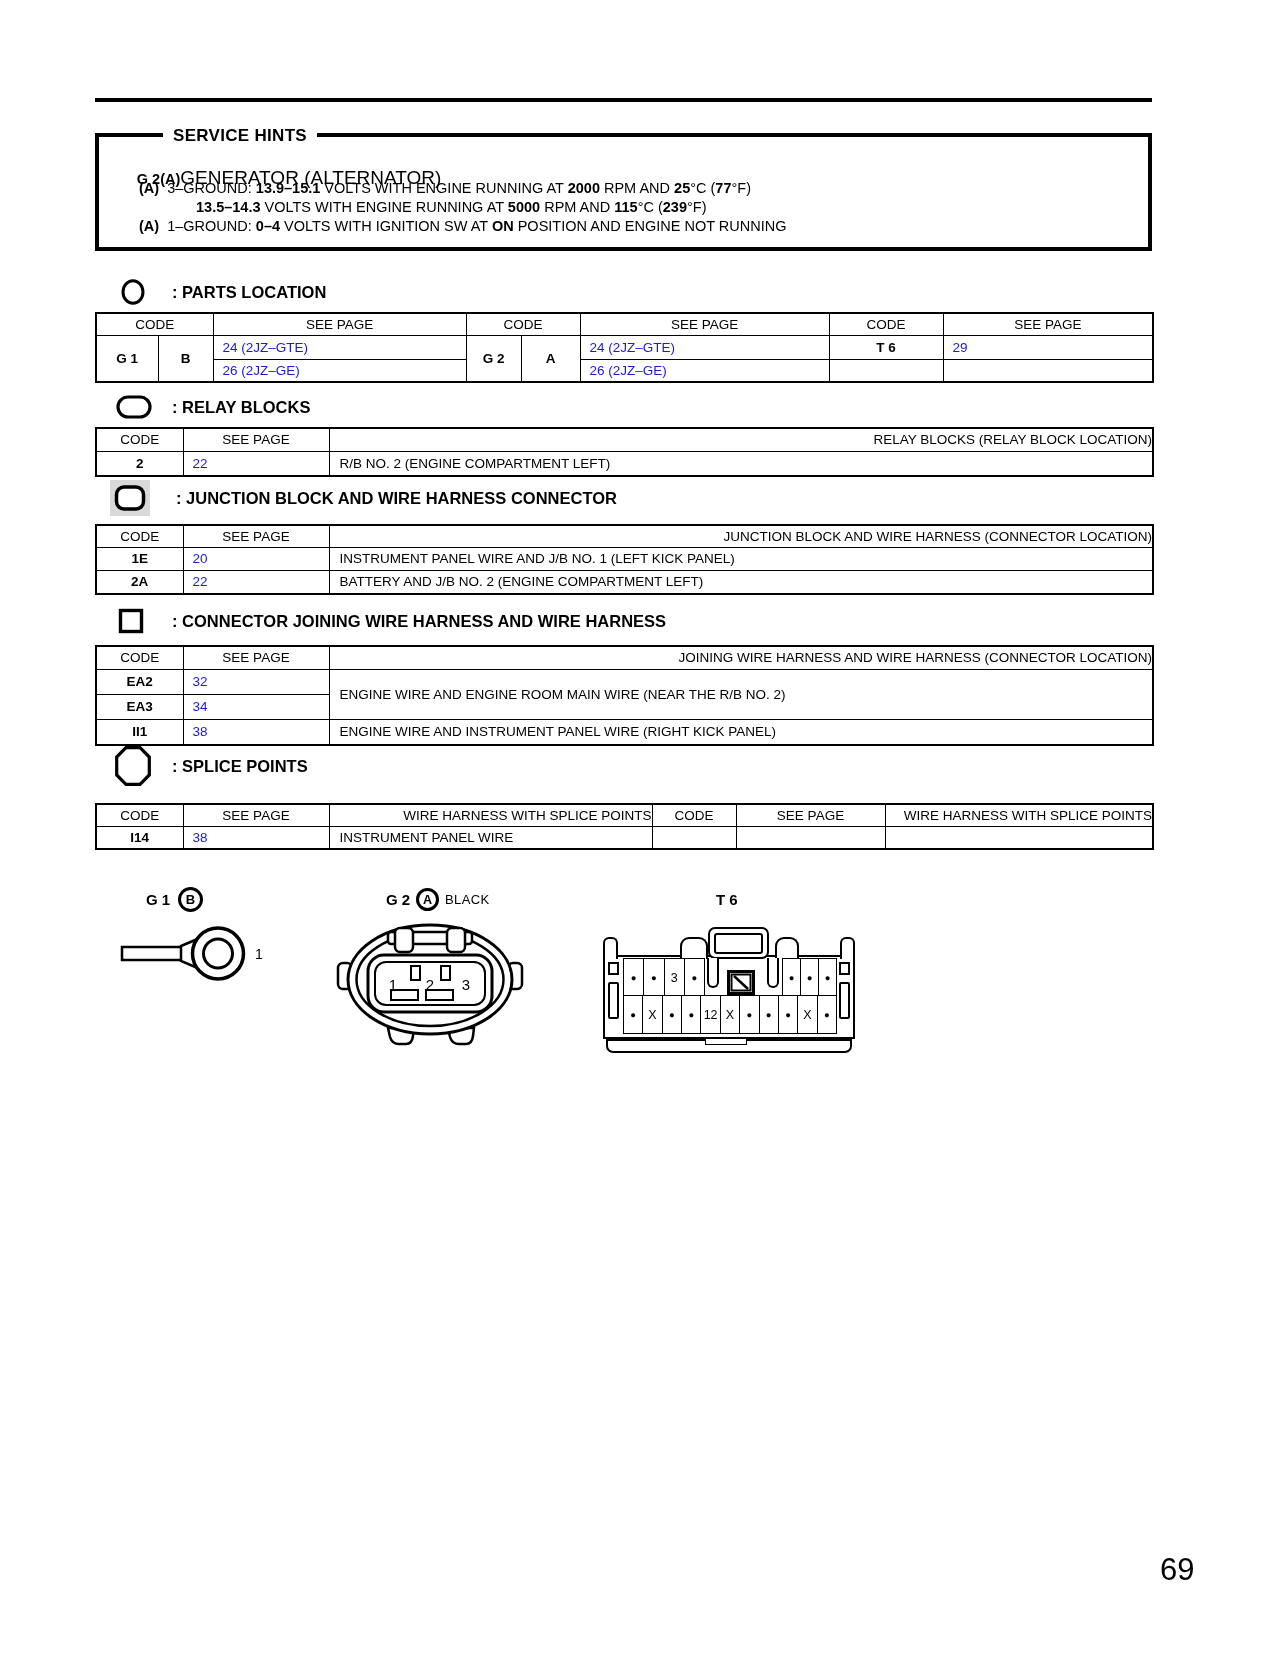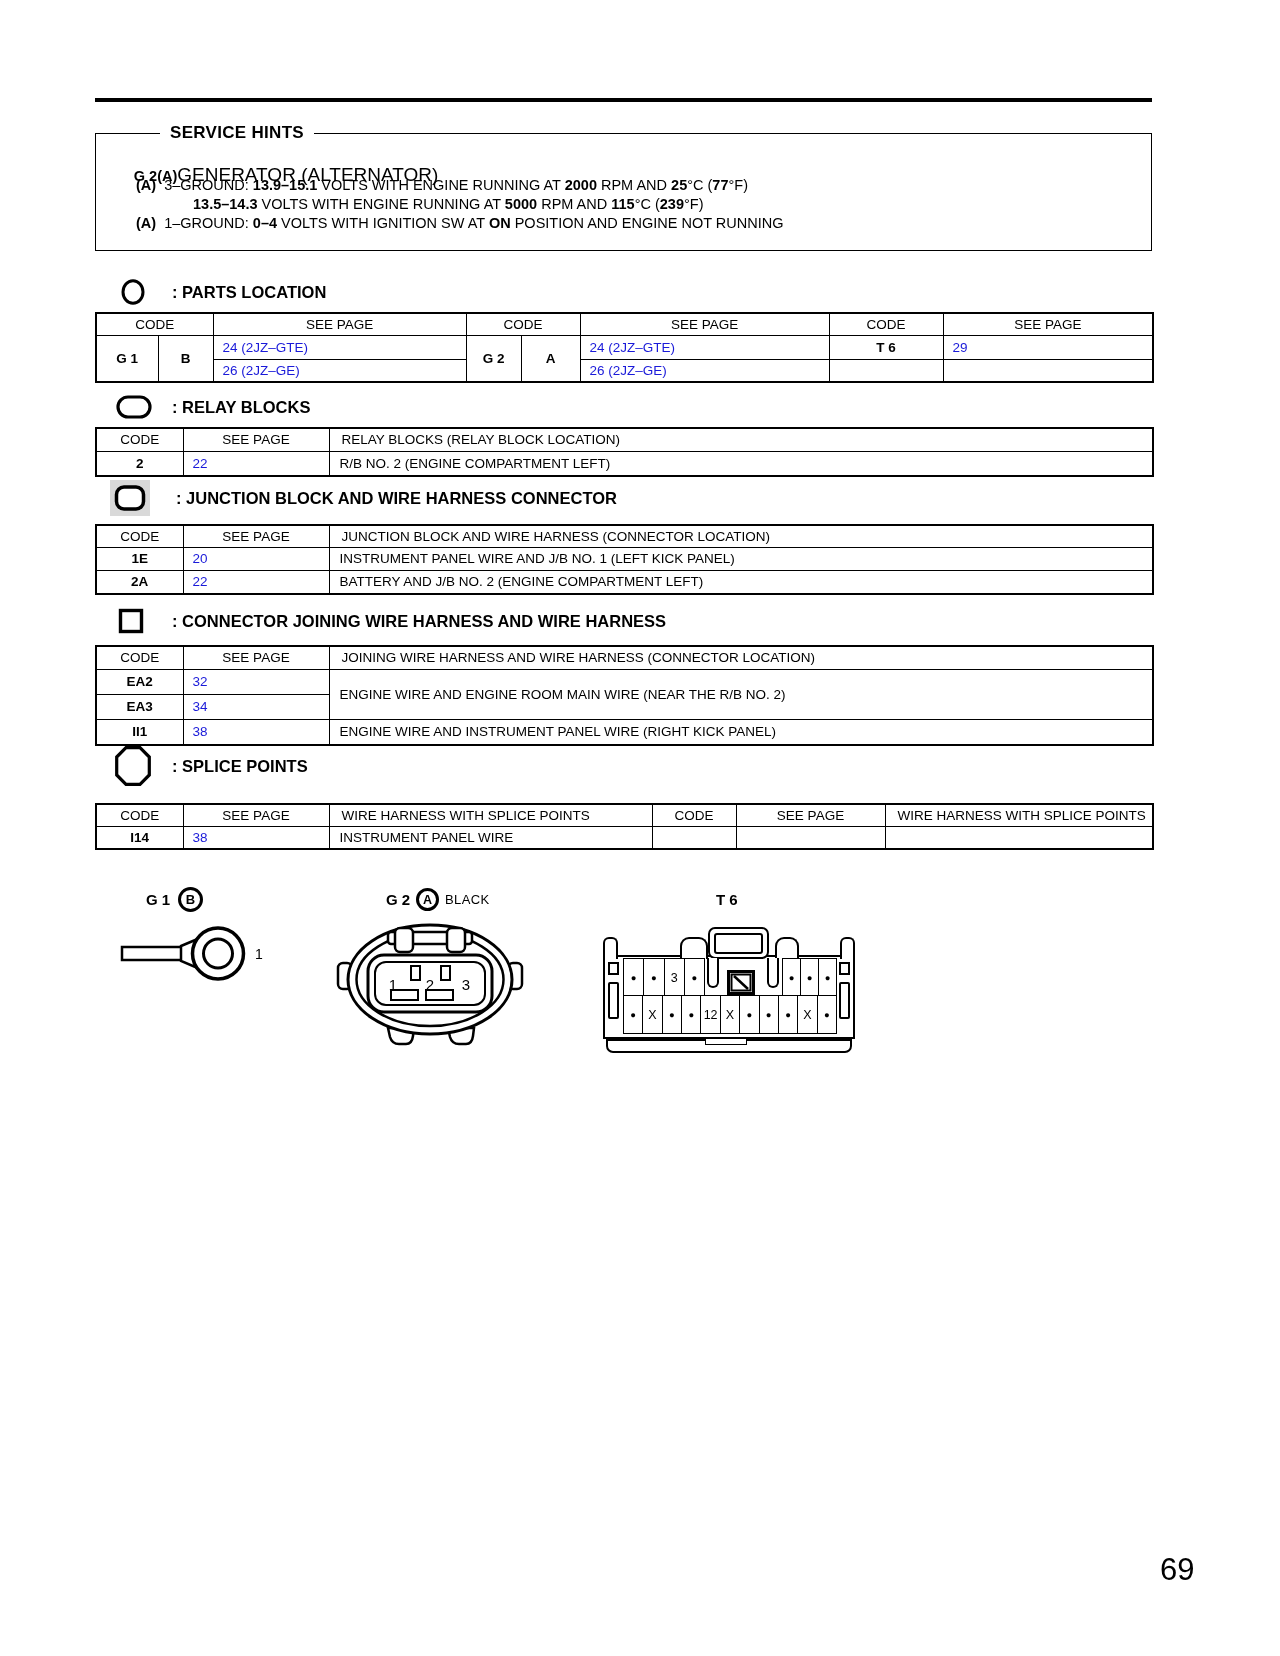--- a/index.html
+++ b/index.html
@@ -5,36 +5,36 @@
   :root{ --blue:#1a1ad9; }
   html,body{margin:0;padding:0;}
   body{
     width:1280px;height:1656px;position:relative;background:#fff;color:#000;
     font-family:"Liberation Sans", sans-serif; overflow:hidden;
   }
   .abs{position:absolute;}
   
   .toprule{position:absolute;left:95px;top:98px;width:1057px;height:4px;background:#000;}
   
-  .shbox{position:absolute;left:95px;top:133px;width:1057px;height:118px;border:1px solid #000000;box-sizing:border-box;}
+  .shbox{position:absolute;left:95px;top:133px;width:1057px;height:118px;border:4px solid #000000;box-sizing:border-box;}
   .shtitle{position:absolute;left:64px;top:-11px;background:#fff;padding:0 10px;font-weight:bold;font-size:17px;letter-spacing:.3px;white-space:pre;}
   .shhead{position:absolute;left:20px;top:12px;white-space:pre;}
   .shcode{font-weight:bold;font-size:14.5px;}
   .shcomp{font-weight:normal;font-size:19px;}
   .shline{position:absolute;font-size:14.5px;white-space:pre;}
   .shline .b{font-weight:bold;}
   
   .sect{position:absolute;display:flex;align-items:center;}
   .sect svg{display:block;flex:0 0 auto;}
   .slabel{font-weight:bold;font-size:16.5px;white-space:pre;}
   
   .tbl{position:absolute;border-collapse:collapse;table-layout:fixed;border:2px solid #000;font-size:13.5px;}
   .tbl td{border:1px solid #000;padding:0;overflow:hidden;white-space:nowrap;box-sizing:border-box;}
   .tbl .hc{text-align:center;}
-  .tbl .hl{text-align:left;padding-left:12px;}
+  .tbl .hl{text-align:right;padding-left:4px;}
   .code{text-align:center;font-weight:bold;}
   .page{color:var(--blue);text-align:left;padding-left:9px !important;}
   .desc{text-align:left;padding-left:10px !important;}
   
   .dlabel{position:absolute;font-weight:bold;font-size:15px;white-space:pre;}
   .blabel{position:absolute;font-size:13px;letter-spacing:.4px;white-space:pre;}
   .badge{position:absolute;border:3px solid #000;border-radius:50%;display:flex;align-items:center;justify-content:center;font-weight:bold;background:#fff;}
   .badge.b1{left:178px;top:887px;width:19px;height:19px;font-size:13px;}
   .badge.b2{left:416px;top:888px;width:17px;height:17px;font-size:12.5px;}
   

